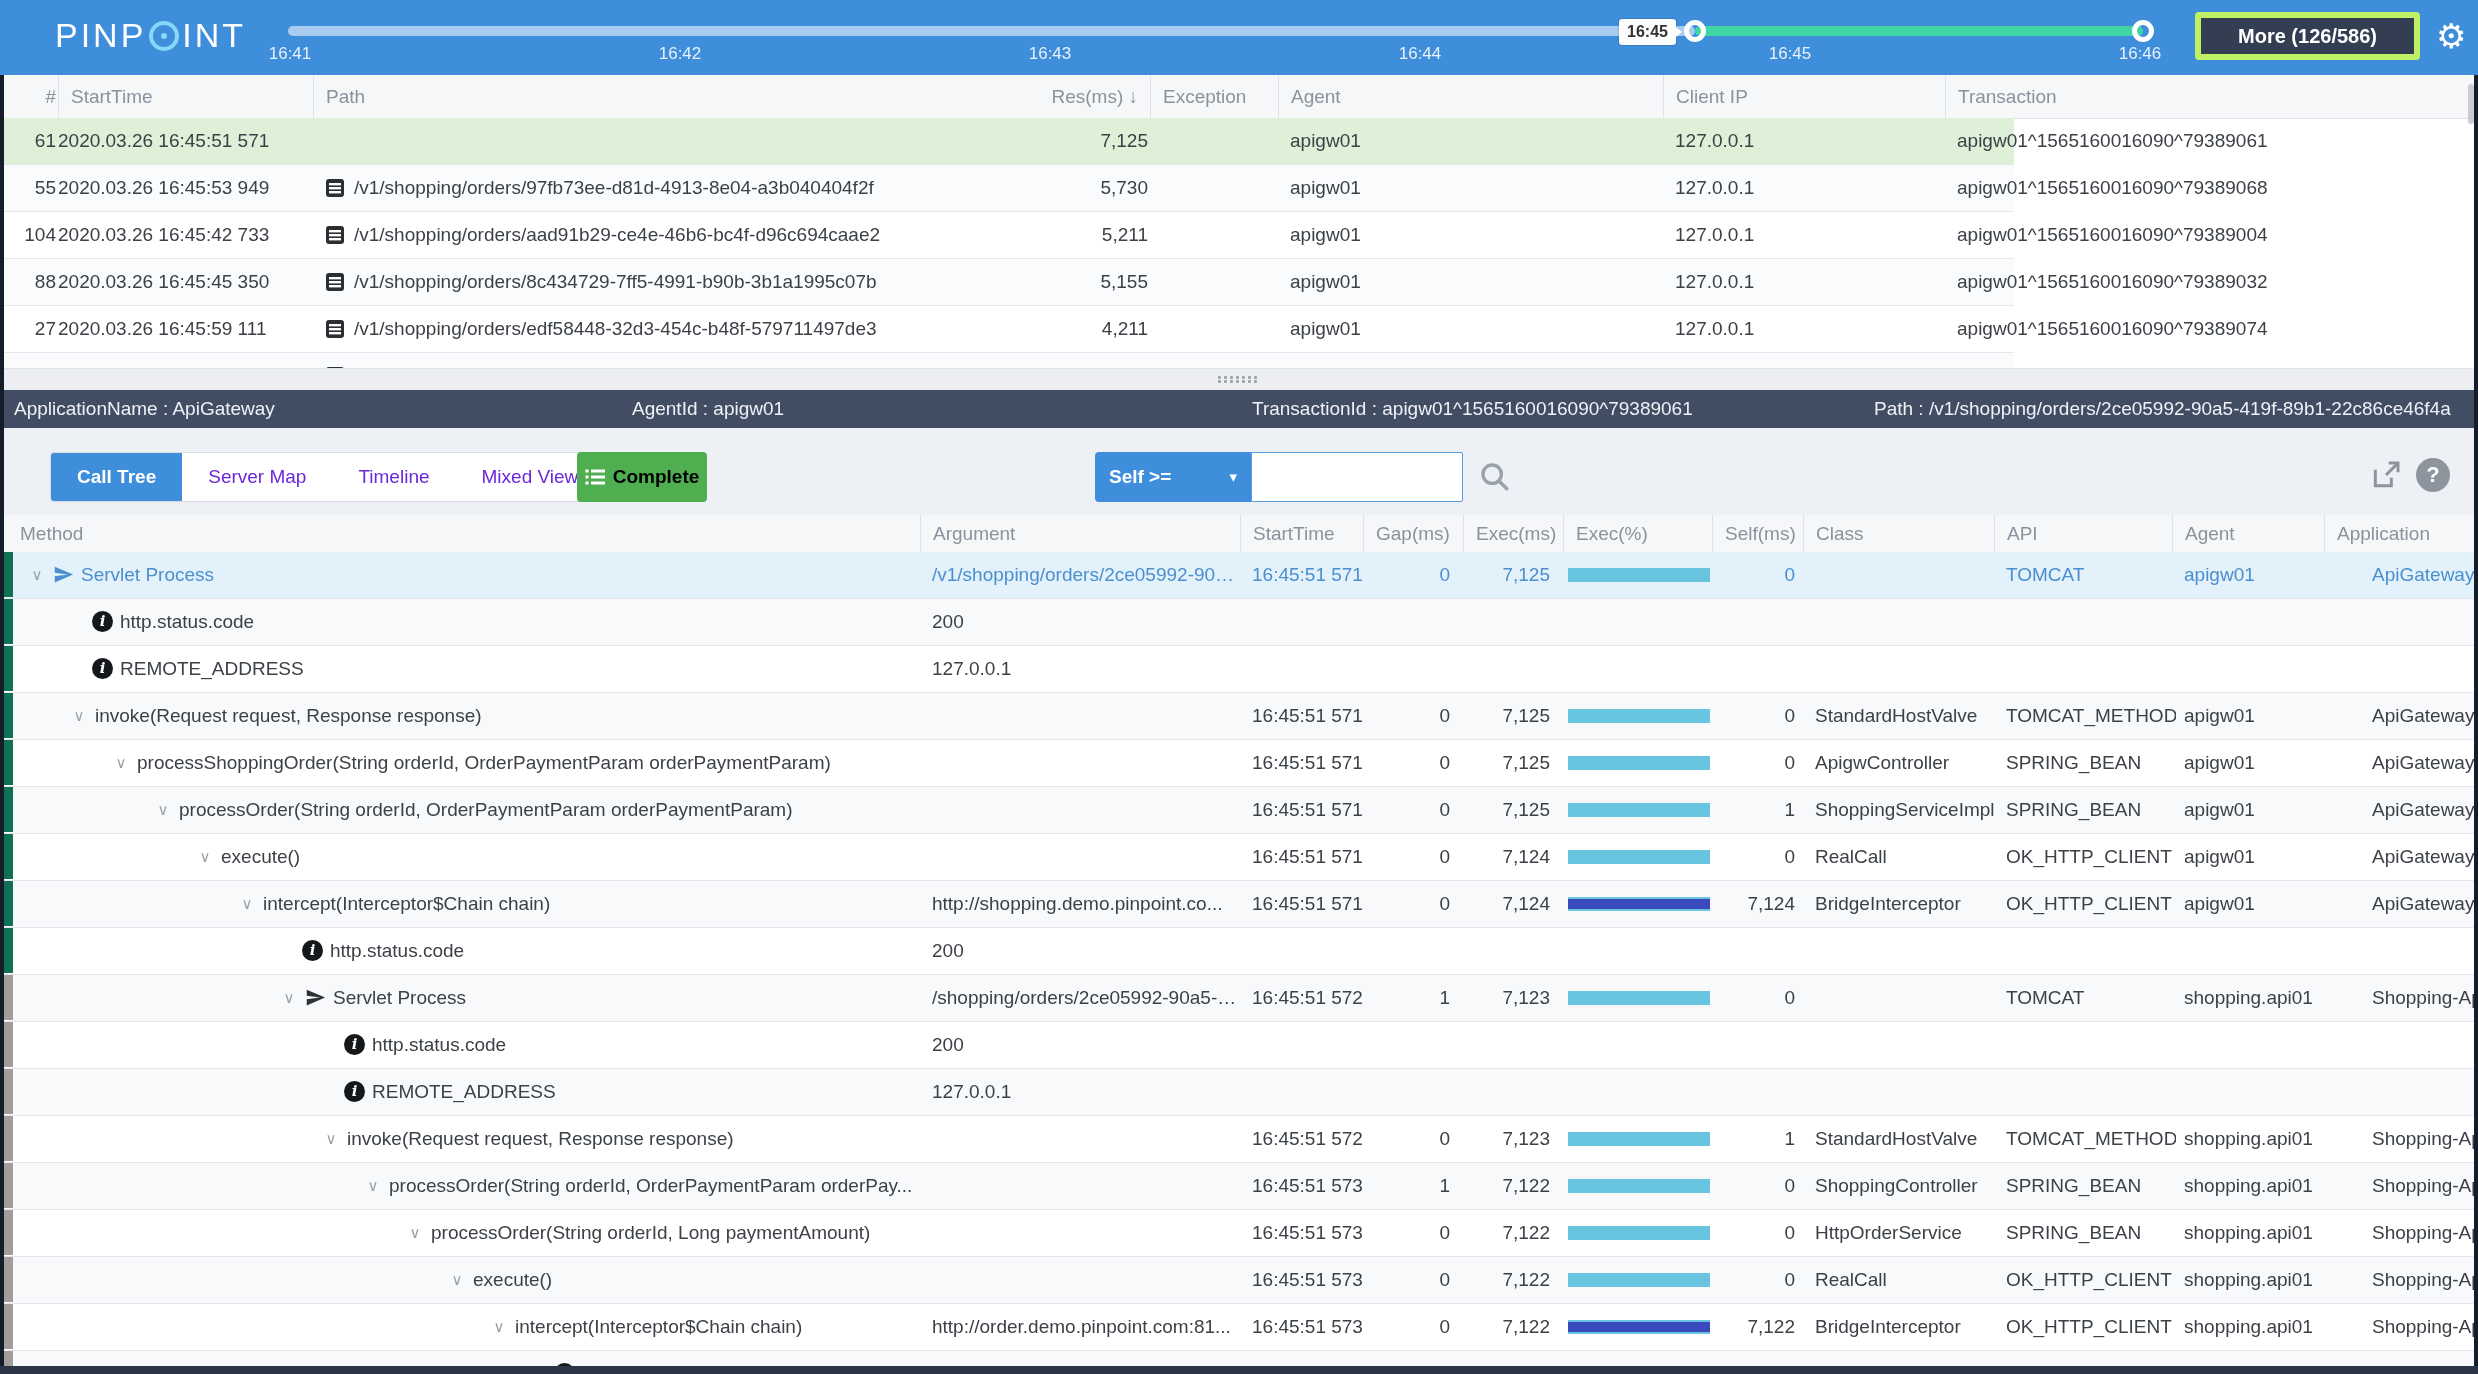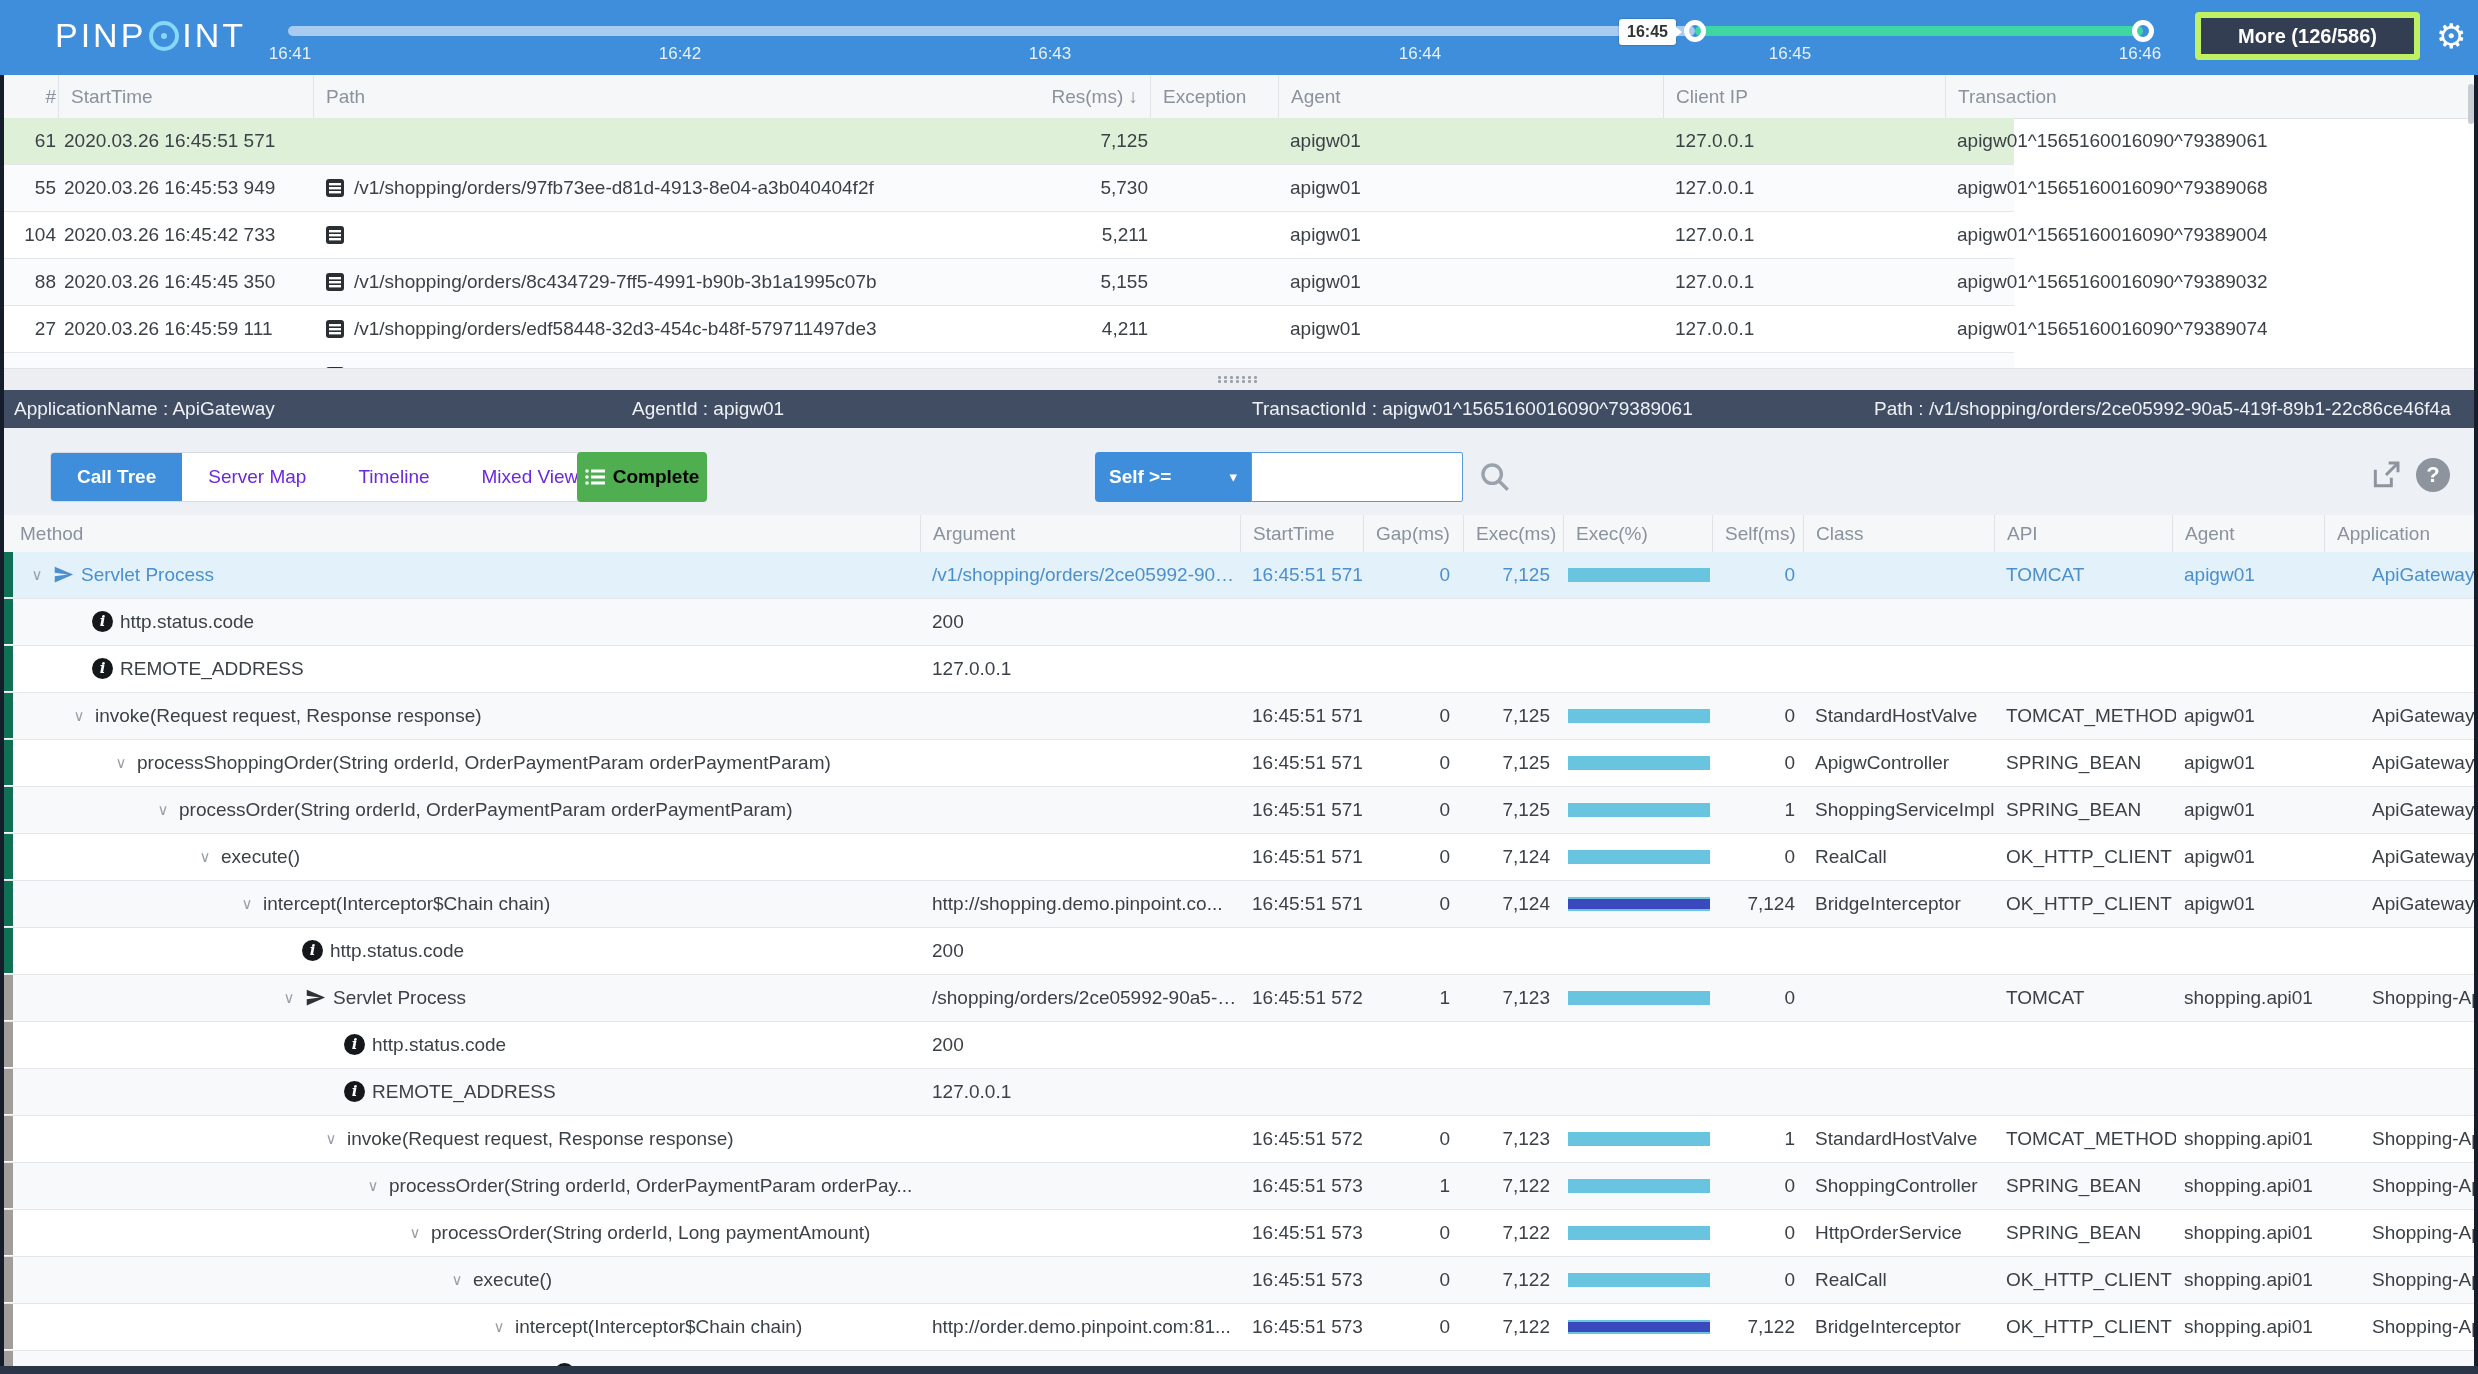--- a/index.html
+++ b/index.html
@@ -22,21 +22,21 @@
   
   .txn-head{position:absolute;left:0;top:75px;width:2478px;height:43px;background:#f6f7f9;border-bottom:1px solid #dfe2e6;font-size:19px;color:#8a929d;}
   .txn-head .hc{position:absolute;line-height:43px;}
   .hc.sep{border-left:1px solid #e0e3e7;padding-left:12px;}
   #txn-rows{position:absolute;left:0;top:118px;width:2478px;height:250px;overflow:hidden;}
   .trow{position:relative;width:2014px;height:46px;border-bottom:1px solid #e4e6ea;background:#fff;font-size:19px;}
   .trow:nth-child(even){background:#fafbfd;}
   .trow.sel{background:var(--sel-green,#dff0d8);}
   .trow .c{position:absolute;line-height:45px;white-space:nowrap;overflow:hidden;}
   .c-num{left:6px;width:50px;text-align:right;}
-  .c-start{left:64px;width:240px;}
+  .c-start{left:58px;width:240px;}
   .c-path{left:325px;width:700px;display:flex;align-items:center;gap:9px;height:45px;}
   .c-res{left:1020px;width:128px;text-align:right;}
   .c-agent{left:1290px;width:300px;}
   .c-ip{left:1675px;width:260px;}
   .c-txn{left:1957px;width:320px;}
   .doc-ico{display:inline-flex;width:20px;height:20px;flex:0 0 20px;}
   .txn-scroll{position:absolute;left:2468px;top:84px;width:6px;height:40px;background:#c9ccd2;border-radius:3px;}
   
   .splitter{position:absolute;left:0;top:368px;width:2478px;height:22px;background:#eceef1;border-top:1px solid #dfe2e6;}
   .split-dots{position:absolute;left:50%;top:7px;transform:translateX(-50%);display:grid;grid-template-columns:repeat(7,6px);grid-template-rows:4px 4px;}
@@ -164,20 +164,21 @@
         <div class="c c-start">2020.03.26 16:45:42 733</div>
         <div class="c c-path">
           <span class="doc-ico">
             <svg viewBox="0 0 20 20" width="20" height="20">
               <rect x="1" y="1" width="18" height="18" rx="3" fill="#2b2f33"></rect>
               <rect x="4" y="5" width="12" height="2.4" fill="#fff"></rect>
               <rect x="4" y="9" width="12" height="2.4" fill="#fff"></rect>
               <rect x="4" y="13" width="12" height="2.4" fill="#fff"></rect>
             </svg>
           </span>
+          <span>/v1/shopping/orders/aad91b29-ce4e-46b6-bc4f-d96c694caae2</span>
         </div>
         <div class="c c-res">5,211</div>
         <div class="c c-agent">apigw01</div>
         <div class="c c-ip">127.0.0.1</div>
         <div class="c c-txn">apigw01^1565160016090^79389004</div>
       </div>
       <div class="trow">
         <div class="c c-num">88</div>
         <div class="c c-start">2020.03.26 16:45:45 350</div>
         <div class="c c-path">

